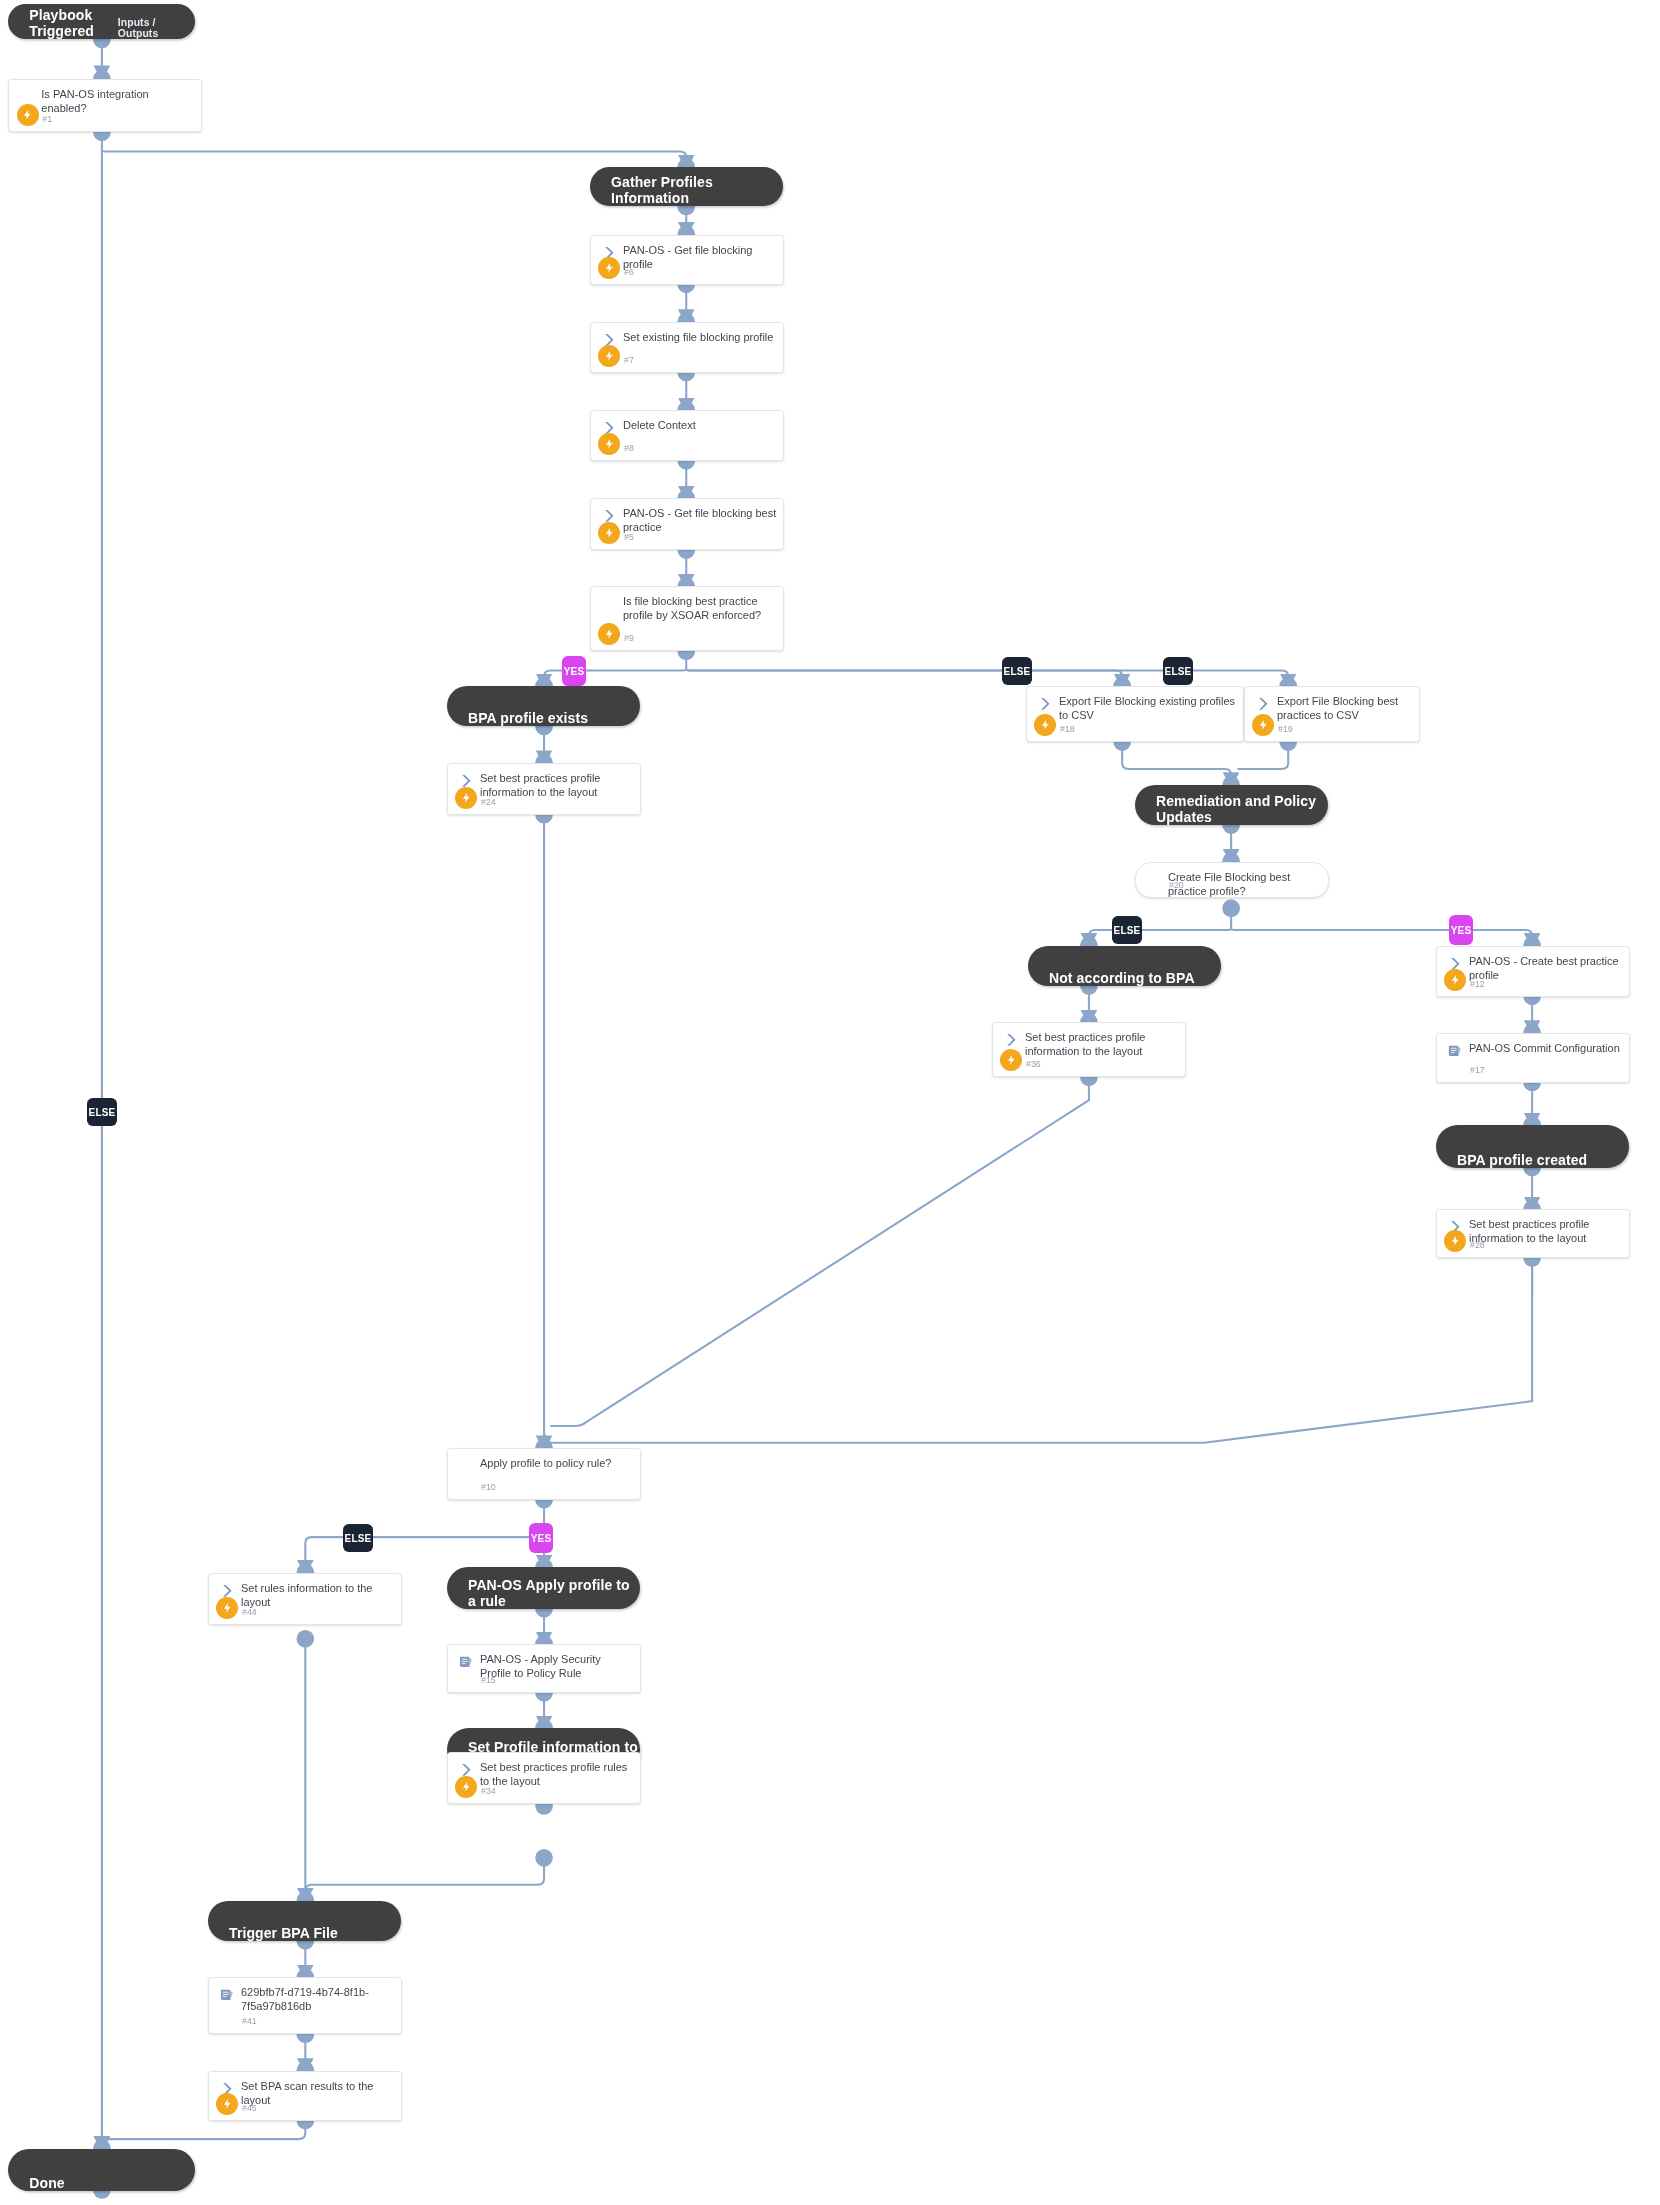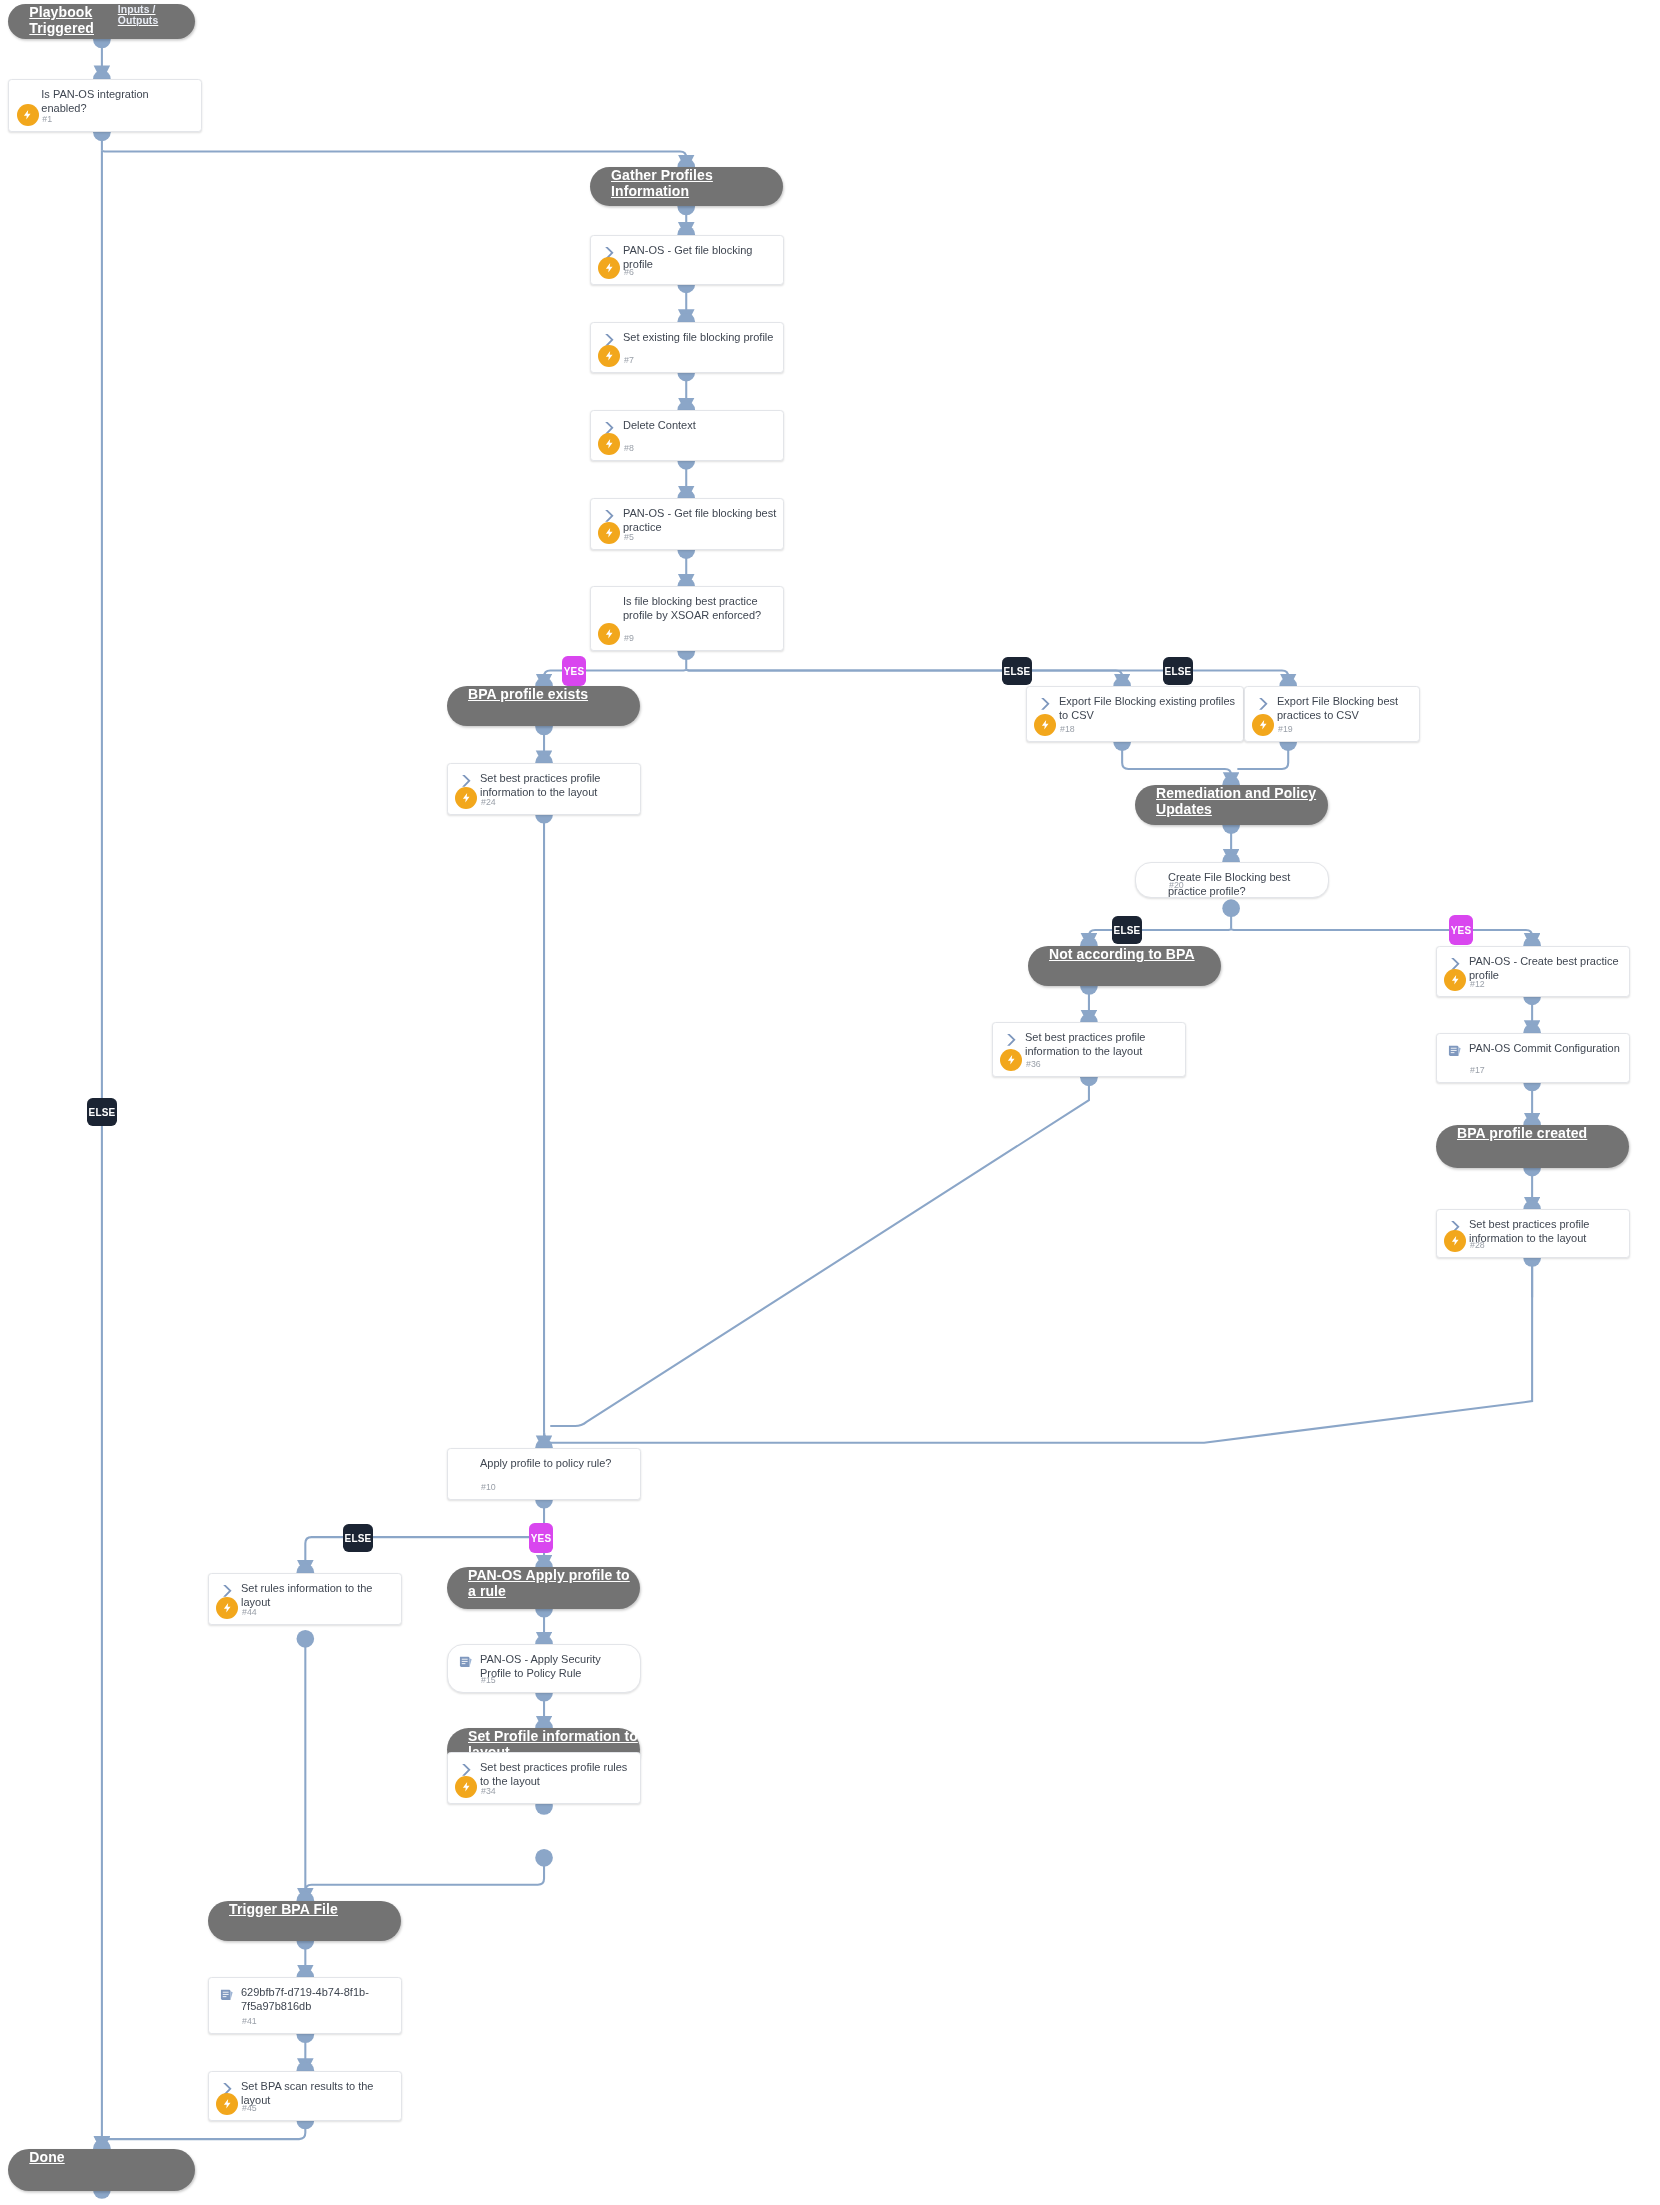--- a/index.html
+++ b/index.html
@@ -5,31 +5,30 @@
   html,body{margin:0;padding:0;background:#ffffff;}
   body{font-family:"Liberation Sans",sans-serif;}
   #canvas{position:relative;width:1661px;height:2205px;background:#ffffff;overflow:hidden;}
 
   
   #wires{position:absolute;left:0;top:0;width:1661px;height:2205px;}
 
   
   .pill{
     position:absolute;
-    background:#737373;
+    background:#404040;
     border-radius:31px;
     box-shadow:1px 1.6px 2.6px rgba(0,0,0,.22);
-    display:flex;align-items:flex-start;
+    display:flex;align-items:flex-end;
     color:#ffffff;
     font-size:14px;
     font-weight:600;
     letter-spacing:0.1px;
     padding-left:21px;
     box-sizing:border-box;
-    text-decoration:underline;
   }
   .pill .subtitle{
      margin-left:auto;margin-right:23px;font-size:10.4px;font-weight:600;color:#e8ecf4;
   }
 
   
   .card{
     position:absolute;
     background:#ffffff;
     border:0.5px solid #e3e5e9;
@@ -462,21 +461,21 @@
           <path d="M13 2 L4 14 h6 l-1 8 9-12 h-6 z" fill="#ffffff"></path>
         </svg>
     </span>
     <span class="idnum">#44</span>
   </div>
 
   <div class="pill" style="left:447px;top:1567px;width:193px;height:42px;">
     <span>PAN-OS Apply profile to a rule</span>
   </div>
 
-  <div class="card" style="left:447px;top:1644px;width:194px;height:49px;border-radius:16px;">
+  <div class="card" style="left:447px;top:1644px;width:194px;height:49px;">
     <span class="glyph book">
       <svg viewBox="0 0 24 24">
         <path d="M4 5 h11 a2 2 0 0 1 2 2 v12 h-11 a2 2 0 0 1 -2 -2 z" fill="#7f98be"></path>
         <path d="M6.5 8.5 h8 M6.5 11.5 h8 M6.5 14.5 h5" stroke="#ffffff" stroke-width="1.2" fill="none"></path>
         <path d="M17 7 l3 1.6 -3 10.4 z" fill="#9db4d4"></path>
       </svg>
     </span>
     <span class="title">PAN-OS - Apply Security Profile to Policy Rule</span>
     <span class="idnum">#15</span>
   </div>

